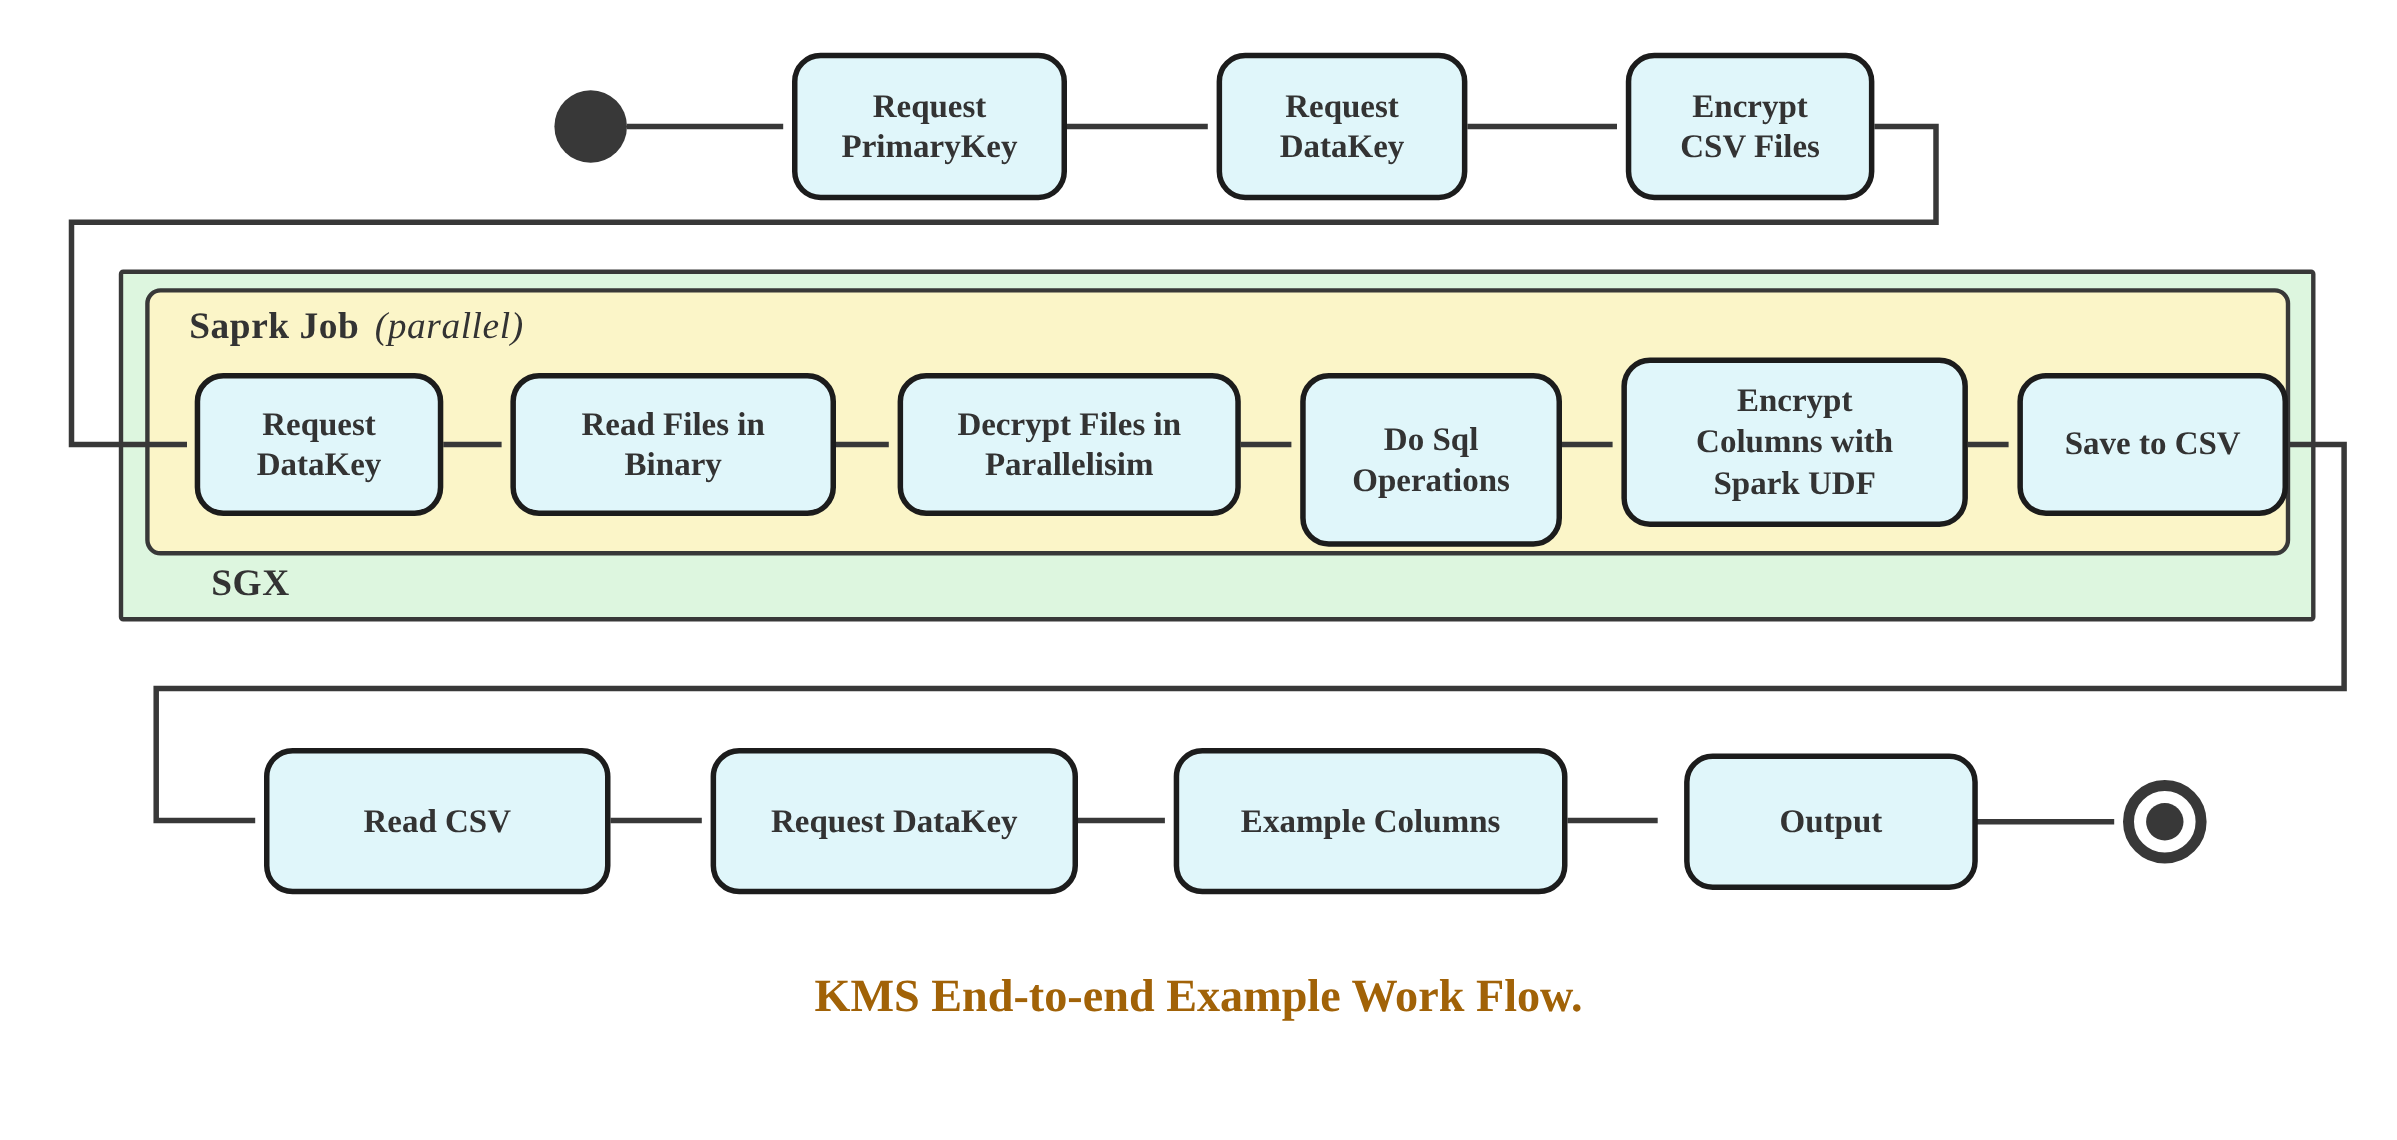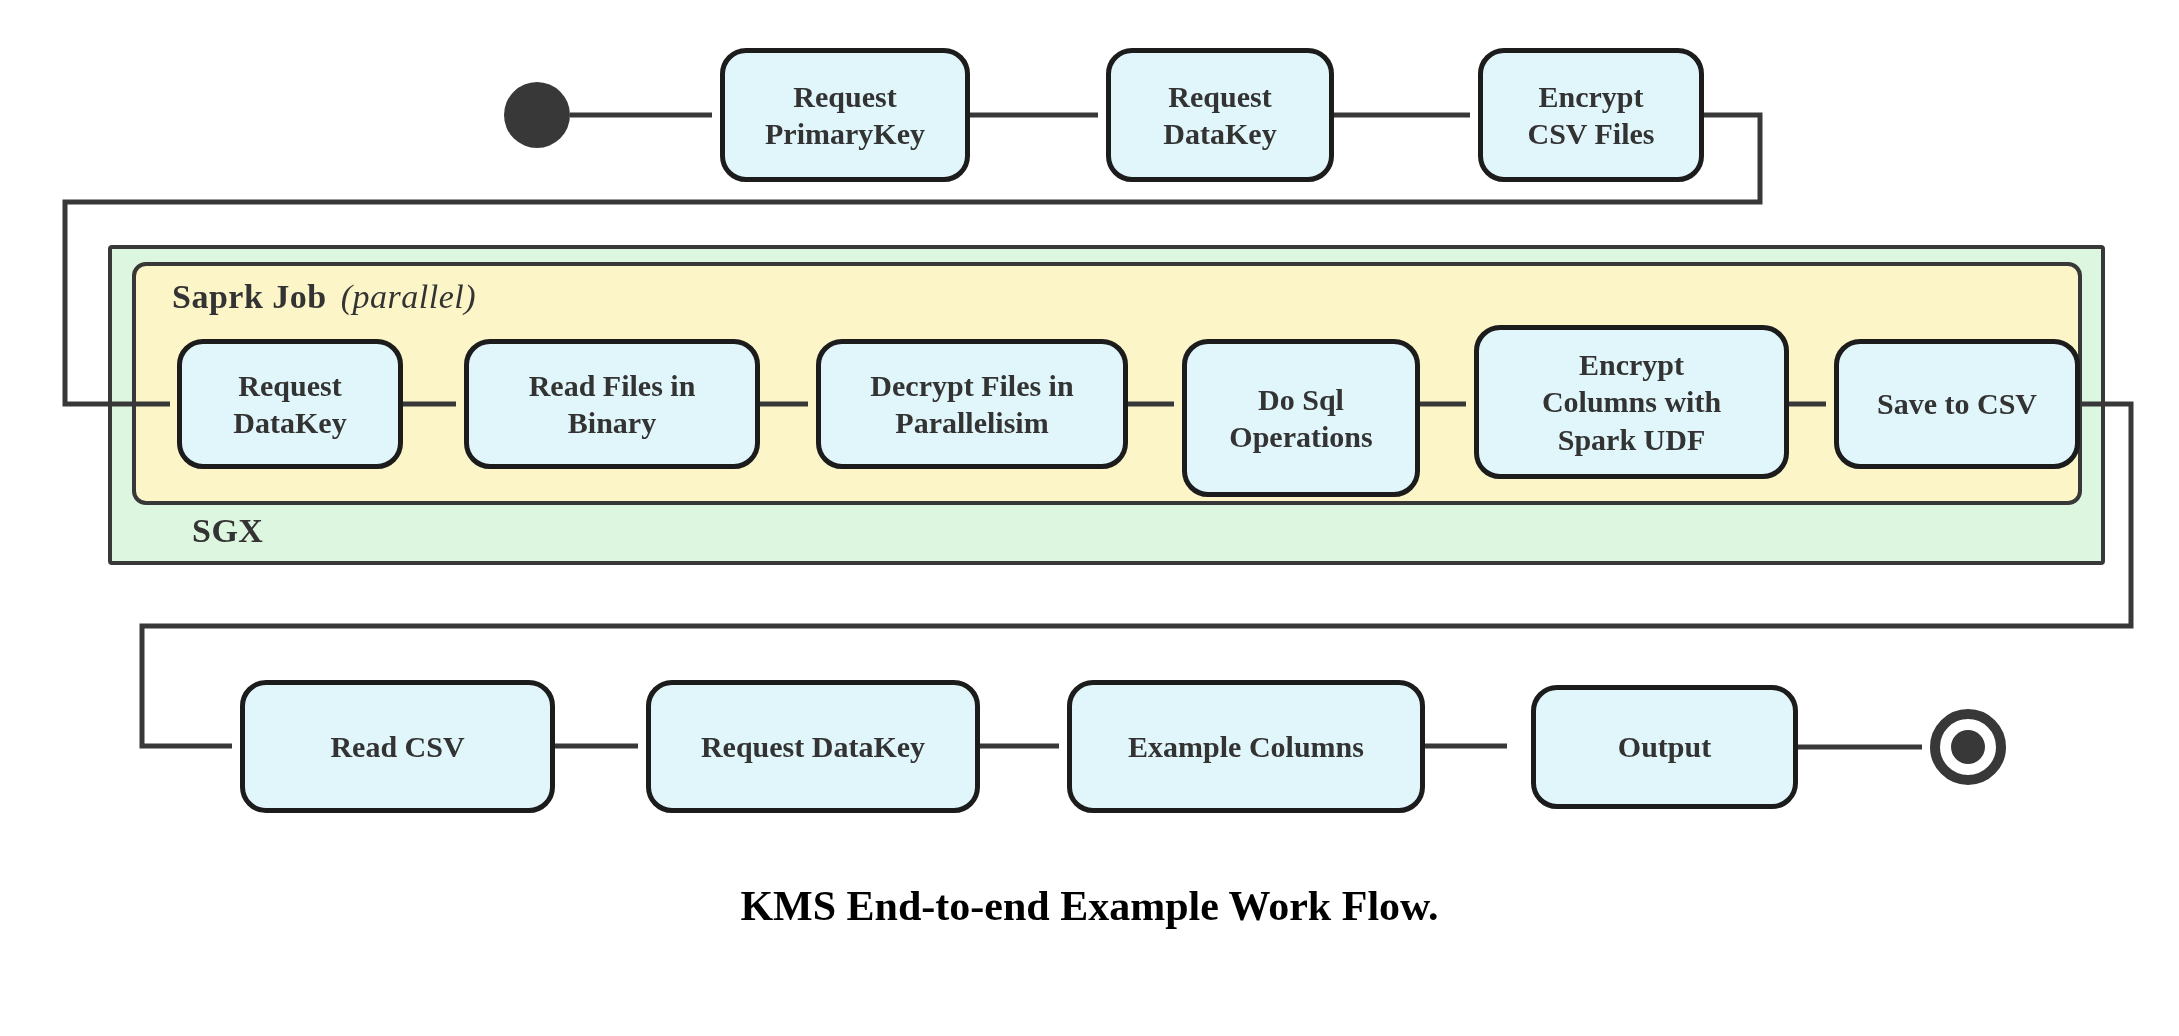--- a/index.html
+++ b/index.html
@@ -37,21 +37,21 @@
     background:var(--line-color,#2d2d2d);
   }
   .end-node{
     position:absolute;z-index:3;box-sizing:border-box;border-radius:50%;
     border:10px solid var(--line-color,#2d2d2d);background:#ffffff;
     display:flex;align-items:center;justify-content:center;
   }
   .end-node .dot{width:34px;height:34px;border-radius:50%;background:var(--line-color,#2d2d2d);}
   .caption{
     position:absolute;left:0;top:882px;width:2179px;
-    text-align:center;font-size:42px;font-weight:700;color:#000000;
+    text-align:center;font-size:42px;font-weight:700;color:#a16207;
     z-index:4;
   }
 </style>
 </head>
 <body>
 
 <div class="canvas">
 
   <div class="container green-box" style="left:108px;top:245px;width:1997px;height:320px;"></div>
   <div class="container yellow-box" style="left:132px;top:262px;width:1950px;height:243px;"></div>

